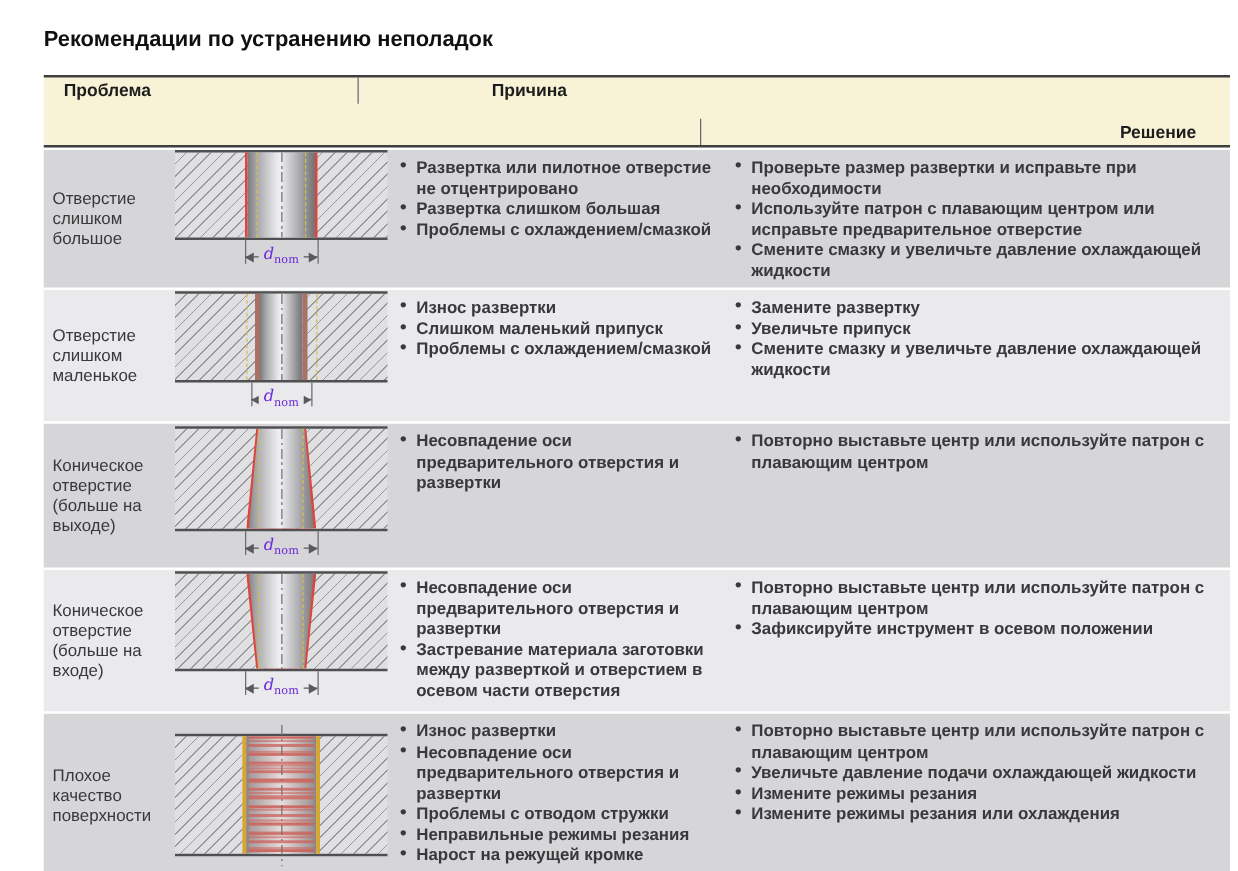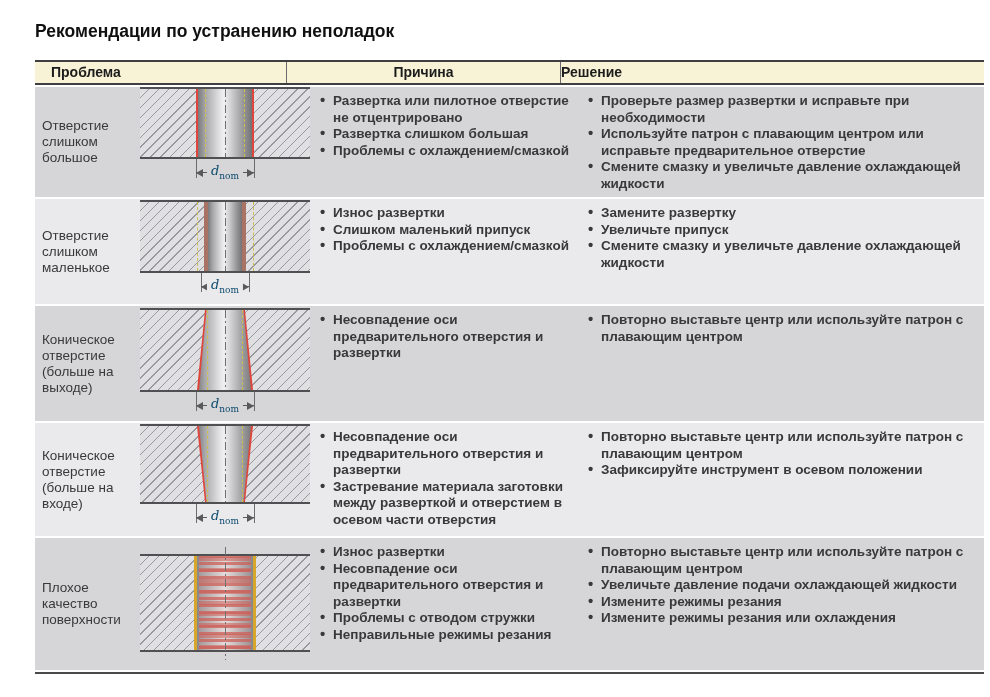--- a/index.html
+++ b/index.html
@@ -7,21 +7,21 @@
 
   .page-title{position:absolute;left:35px;top:9px;font-size:17.5px;font-weight:bold;color:#101010;}
 
   .ttable{position:absolute;left:35px;top:60px;width:949px;}
 
   
   .thead{display:flex;border-top:2px solid #3f3f41;border-bottom:2px solid #3f3f41;background:#f8f3d6;}
   .thead .hcell{height:21px;line-height:21px;font-size:14px;font-weight:bold;color:#1c1c1c;box-sizing:border-box;}
   .hcell.c1{width:251px;padding-left:16px;text-align:left;}
   .hcell.c2{width:274px;text-align:center;border-left:1px solid #6a6a6c;}
-  .hcell.c3{width:397px;text-align:left;border-left:1px solid #6a6a6c;}
+  .hcell.c3{width:397px;text-align:right;border-left:1px solid #6a6a6c;margin-top:33px;}
 
   
   .trow{display:grid;grid-template-columns:100px 180px 268px 1fr;margin-top:2px;}
   .trow.dark{background:#d6d6d8;}
   .trow.light{background:#eaeaec;}
   .trow.r1{height:110px;}
   .trow.r2{height:105px;}
   .trow.r3{height:115px;}
   .trow.r4{height:113px;}
   .trow.r5{height:132px;}
@@ -86,21 +86,21 @@
   .ext.l{left:calc(50% - 29px);} .ext.r{left:calc(50% + 29px);}
   .v2 .ext.l{left:calc(50% - 24px);} .v2 .ext.r{left:calc(50% + 24px);}
   .dimline{position:absolute;top:13px;left:calc(50% - 29px);right:calc(50% - 29px);height:1px;background:#59595b;}
   .v2 .dimline{left:calc(50% - 24px);right:calc(50% - 24px);}
   .arr{position:absolute;top:9.5px;width:0;height:0;border:4px solid rgba(0,0,0,0);}
   .arr.l{border-right:7px solid #59595b;border-left:none;left:calc(50% - 29px);}
   .arr.r{border-left:7px solid #59595b;border-right:none;right:calc(50% - 29px);}
   .v2 .arr.l{left:calc(50% - 24px);} .v2 .arr.r{right:calc(50% - 24px);}
   .dnom{position:absolute;top:5px;left:50%;transform:translateX(-50%);padding:0 4px;
         font-family:"DejaVu Serif","Liberation Serif",serif;font-style:italic;
-        font-size:13px;line-height:14px;color:#0c4a6e;}
+        font-size:13px;line-height:14px;color:#6d28d9;}
   .dnom sub{font-size:9px;font-style:normal;}
   .dark .dnom{background:#d6d6d8;} .light .dnom{background:#eaeaec;}
 </style>
 </head>
 <body>
 
 <h1 class="page-title">Рекомендации по устранению неполадок</h1>
 
 <div class="ttable">
 
@@ -235,20 +235,21 @@
       <div class="mat">
         <div class="hole"></div>
         <div class="centerline"></div>
       </div>
     </div>
     <ul class="blist">
       <li>Износ развертки</li>
       <li>Несовпадение оси предварительного отверстия и развертки</li>
       <li>Проблемы с отводом стружки</li>
       <li>Неправильные режимы резания</li>
+      <li>Нарост на режущей кромке</li>
     </ul>
     <ul class="blist">
       <li>Повторно выставьте центр или используйте патрон с плавающим центром</li>
       <li>Увеличьте давление подачи охлаждающей жидкости</li>
       <li>Измените режимы резания</li>
       <li>Измените режимы резания или охлаждения</li>
     </ul>
   </div>
 
   <div class="bottom-border"></div>

